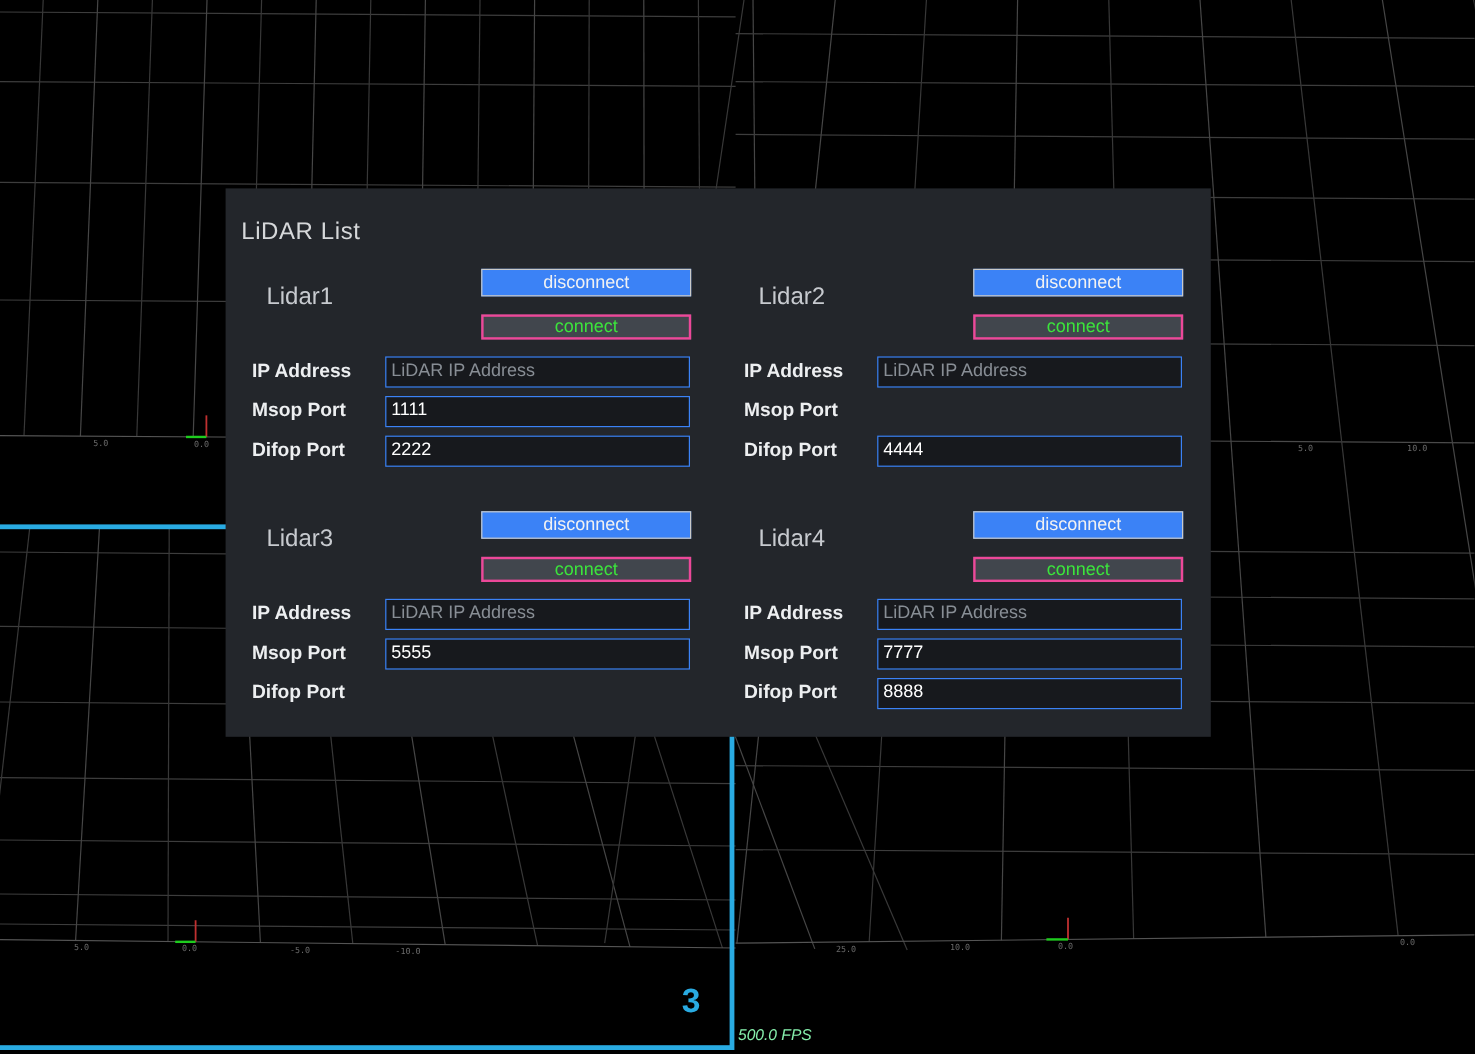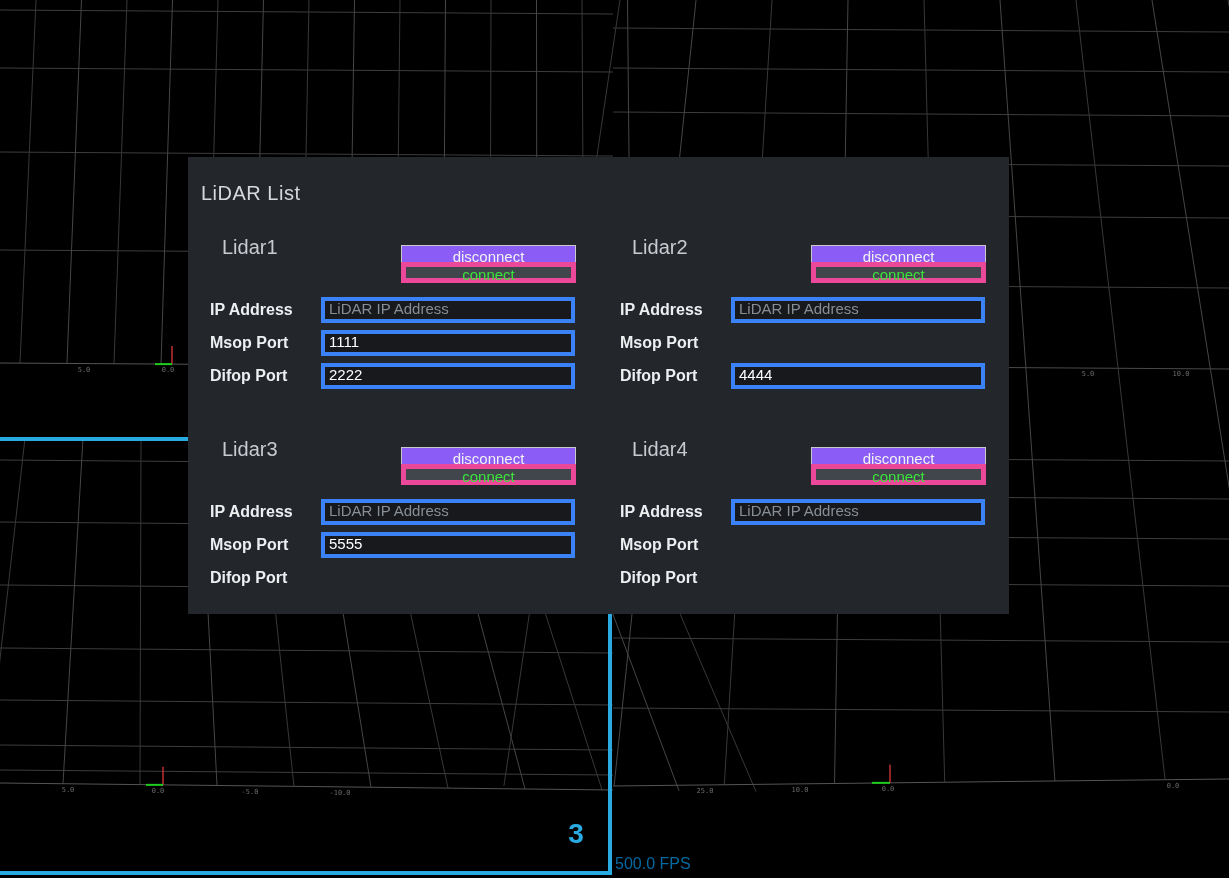--- a/index.html
+++ b/index.html
@@ -5,38 +5,38 @@
   html,body{margin:0;padding:0;background:#000;}
   .stage{position:relative;width:1229px;height:878px;background:#000;overflow:hidden;
          font-family:"Liberation Sans",sans-serif;}
   svg.grid{position:absolute;left:0;top:0;}
 
   
   .vp3-border{position:absolute;left:-5px;top:437px;width:617px;height:438px;
               border:4px solid var(--accent,#29abe2);box-sizing:border-box;background:transparent;}
   .vp3-label{position:absolute;left:556px;top:818px;width:40px;text-align:center;
              color:var(--accent,#29abe2);font-size:28px;font-weight:bold;}
-  .fps{position:absolute;left:615px;top:855px;color:#0369a1;font-size:16px;}
+  .fps{position:absolute;left:615px;top:855px;color:#86efac;font-size:13px;font-style:italic;}
 
   
   .panel{position:absolute;left:188px;top:157px;width:821px;height:457px;
          background:#23262b;color:#e8e8e8;}
   .panel-title{position:absolute;left:13px;top:25px;font-size:20px;color:#d6d8da;letter-spacing:.5px;}
   .lidar-group{position:absolute;width:410px;height:200px;}
   .g1{left:0;top:64px;} .g2{left:410px;top:64px;} .g3{left:0;top:266px;} .g4{left:410px;top:266px;}
   .lidar-name{position:absolute;left:34px;top:15px;font-size:20px;color:#c7cacf;}
   .btn{position:absolute;left:213px;width:175px;box-sizing:border-box;text-align:center;
        font-size:15px;line-height:1;padding:0;cursor:pointer;
        font-family:"Liberation Sans",sans-serif;}
-  .btn-disconnect{top:24px;height:23px;background:#8b5cf6;border:1px solid #c9c9c9;color:#f2f2f2;}
-  .btn-connect{top:41px;height:21px;background:#41464d;border:5px solid #ec4899;color:var(--green,#3ce43c);}
+  .btn-disconnect{top:3px;height:23px;background:#3b82f6;border:1px solid #c9c9c9;color:#f2f2f2;}
+  .btn-connect{top:41px;height:21px;background:#41464d;border:2px solid #ec4899;color:var(--green,#3ce43c);}
   .row-label{position:absolute;left:22px;height:26px;line-height:26px;font-size:16px;
              font-weight:600;color:#edeff1;white-space:nowrap;}
   .row-input{position:absolute;left:133px;width:254px;height:26px;box-sizing:border-box;
-             background:#17191d;border:4px solid #3b82f6;color:#fff;font-size:15px;
+             background:#17191d;border:1px solid #3b82f6;color:#fff;font-size:15px;
              padding:0 0 4px 4px;font-family:"Liberation Sans",sans-serif;}
   .row-input::placeholder{color:#888e95;opacity:1;}
   .r-ip{top:76px;} .r-msop{top:109px;} .r-difop{top:142px;}
   .lbl-ip{top:76px;} .lbl-msop{top:109px;} .lbl-difop{top:142px;}
 </style>
 </head>
 <body>
 
 <div class="stage">
 
@@ -163,16 +163,18 @@
       <div class="row-label lbl-difop">Difop Port</div>
     </div>
 
     <div class="lidar-group g4">
       <div class="lidar-name">Lidar4</div>
       <button class="btn btn-disconnect">disconnect</button>
       <button class="btn btn-connect">connect</button>
       <div class="row-label lbl-ip">IP Address</div>
       <input class="row-input r-ip" placeholder="LiDAR IP Address" style="">
       <div class="row-label lbl-msop">Msop Port</div>
+      <input class="row-input r-msop" value="7777" style="">
       <div class="row-label lbl-difop">Difop Port</div>
+      <input class="row-input r-difop" value="8888" style="">
     </div>
   </div>
 </div>
 
 </body></html>

